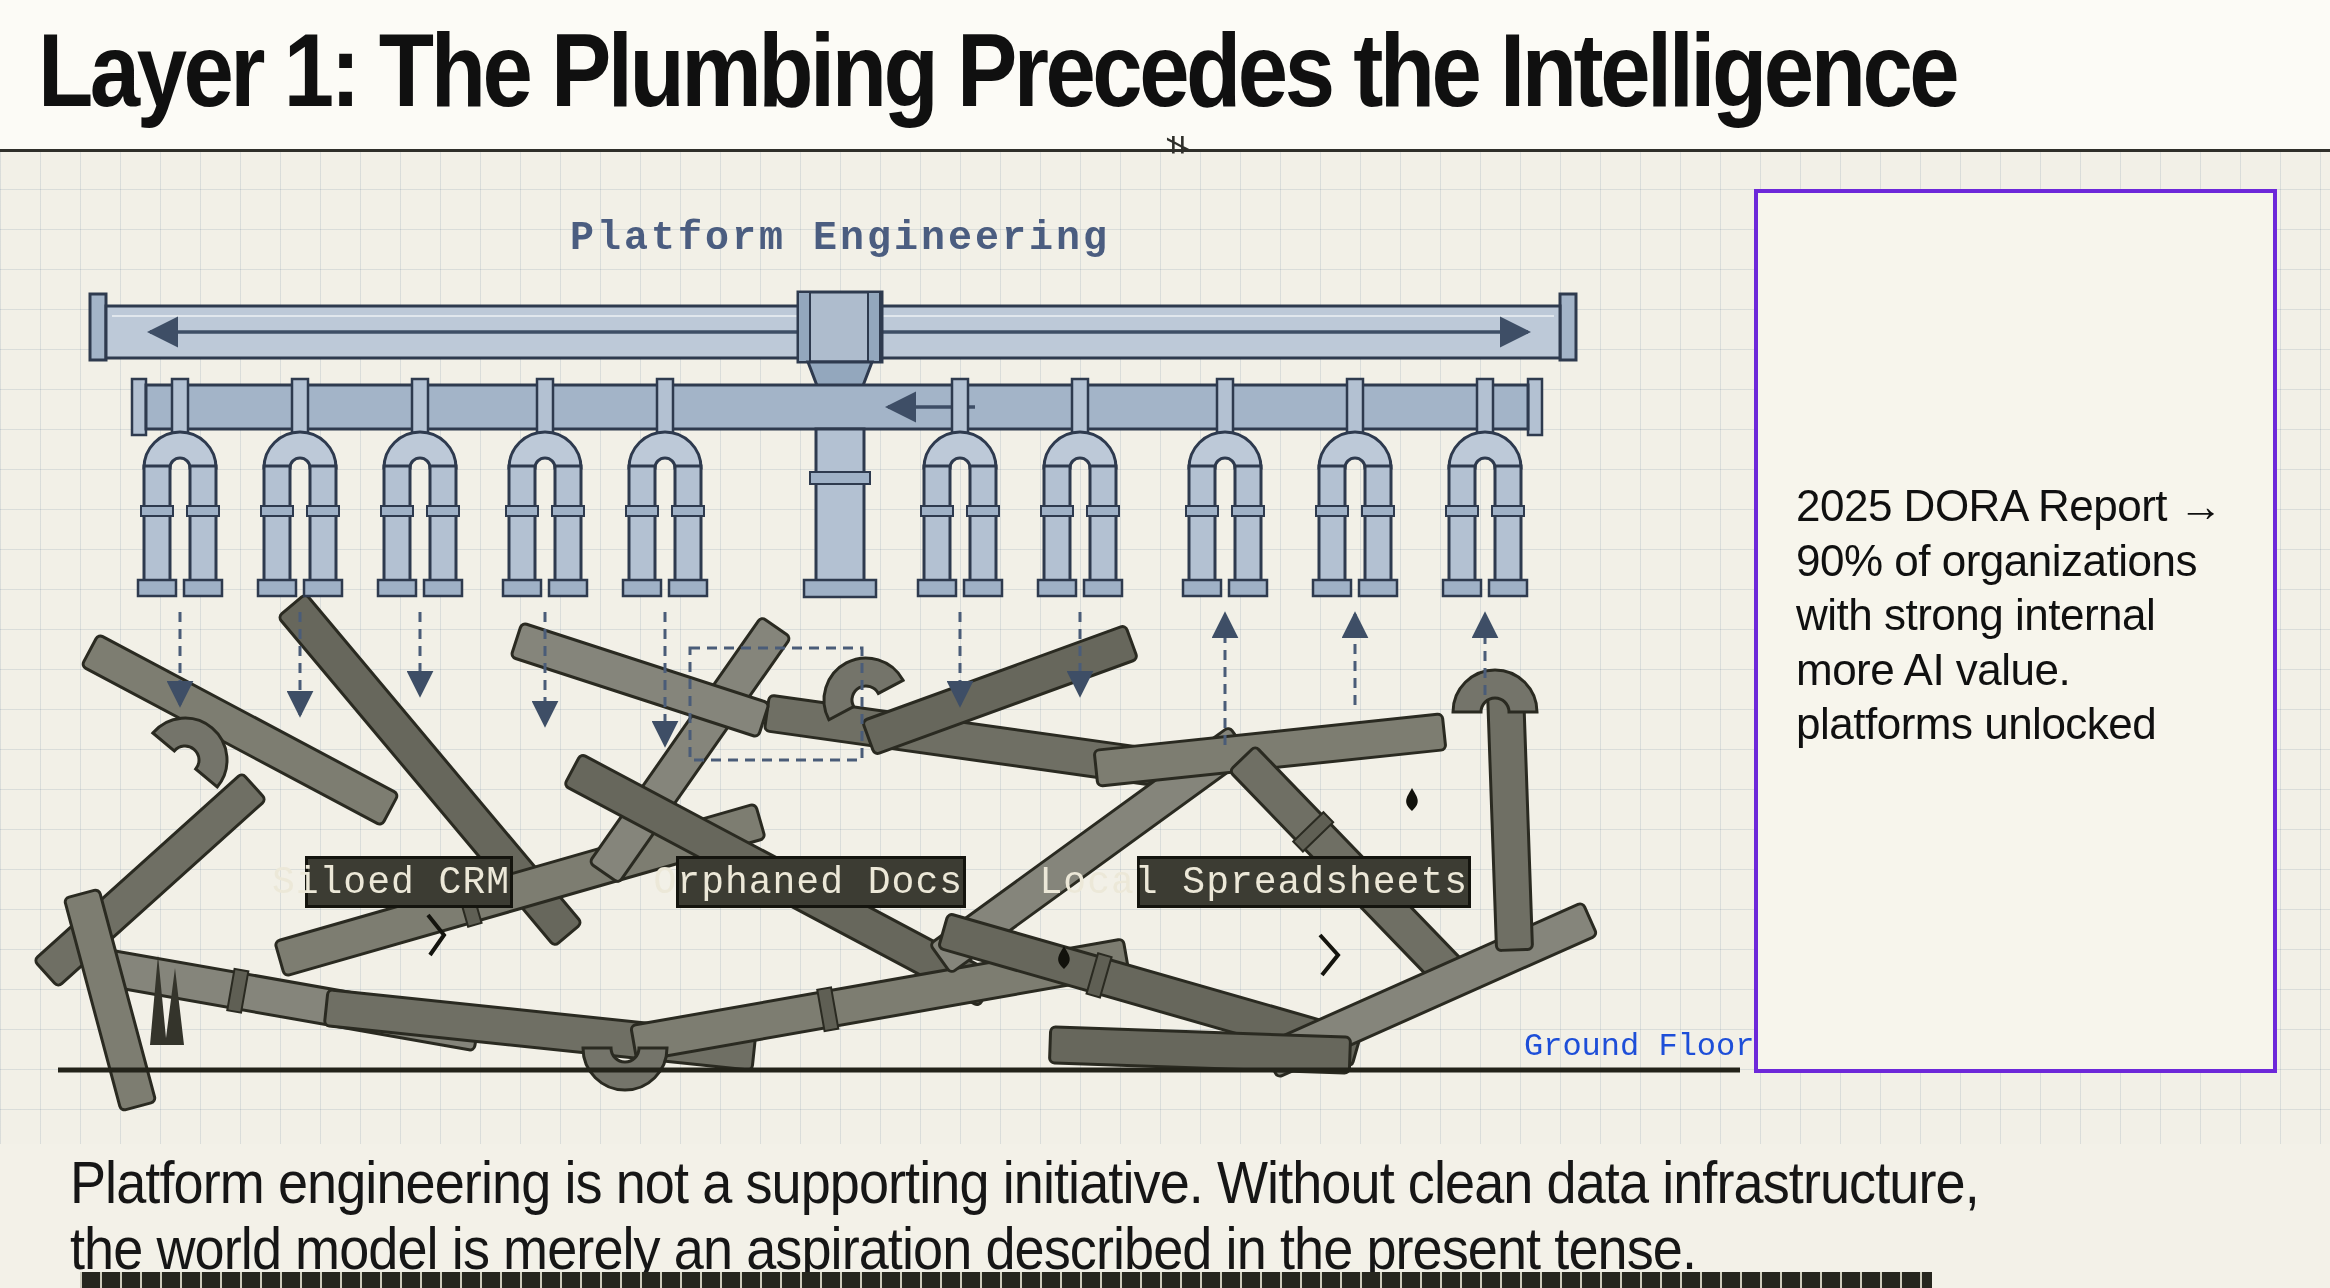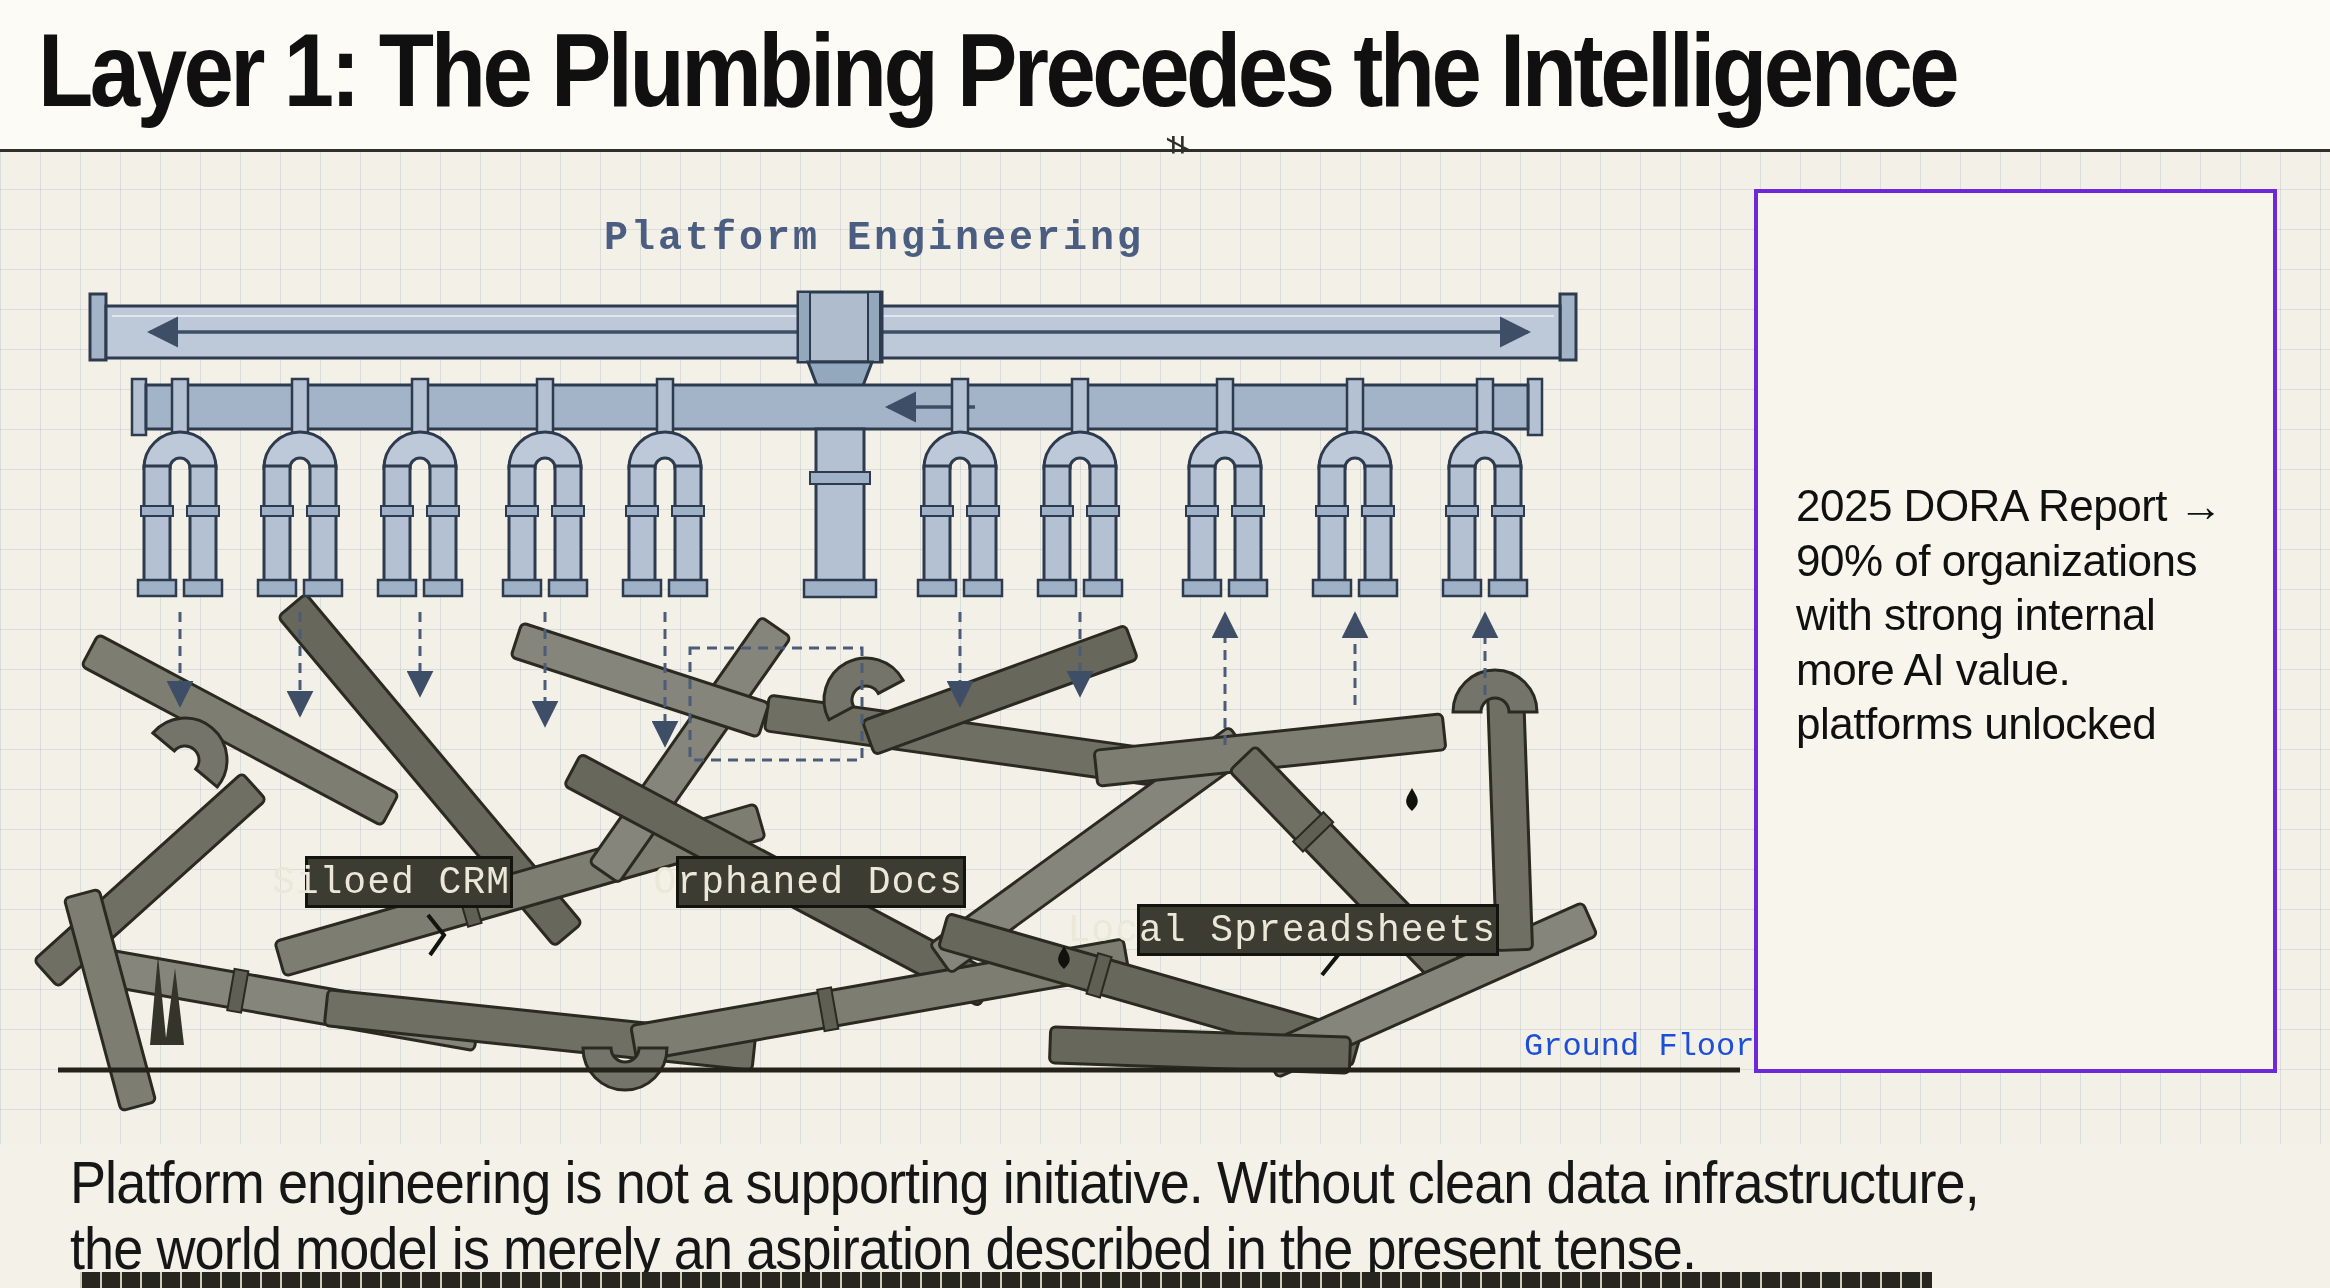--- a/index.html
+++ b/index.html
@@ -30,32 +30,32 @@
   }
   .break-glyph{
     position:absolute;left:1168px;top:124px;z-index:6;
     font-size:36px;color:#2f2f2a;transform:rotate(90deg);
   }
   svg.diagram{position:absolute;left:0;top:0;z-index:1;}
   
   .platform-label{
     position:absolute;left:520px;top:216px;width:640px;text-align:center;z-index:2;
     font-family:"Liberation Mono", monospace;font-size:40px;font-weight:700;
-    letter-spacing:3px;color:#4b5d80;padding-left:34px;
+    letter-spacing:3px;color:#4b5d80;
   }
   .plate{
     position:absolute;top:856px;height:52px;z-index:3;
     background:#3c3c33;border:3px solid #14140e;box-sizing:border-box;
     display:flex;align-items:center;justify-content:flex-end;
     font-family:"Liberation Mono", monospace;font-size:38px;color:#ece8d8;
     letter-spacing:1px;white-space:nowrap;
   }
   .plate-1{left:305px;width:208px;}
   .plate-2{left:676px;width:290px;}
-  .plate-3{left:1137px;width:362px;margin-top:48px;}
+  .plate-3{left:1137px;width:334px;}
   .ground-label{
     position:absolute;left:1524px;top:1028px;z-index:3;
     font-family:"Liberation Mono", monospace;font-size:32px;color:#1d4ed8;
     white-space:nowrap;
   }
   
   .callout{
     position:absolute;left:1754px;top:189px;width:523px;height:884px;z-index:4;
     background:#f7f5ec;border:4px solid #6d28d9;box-sizing:border-box;
   }

